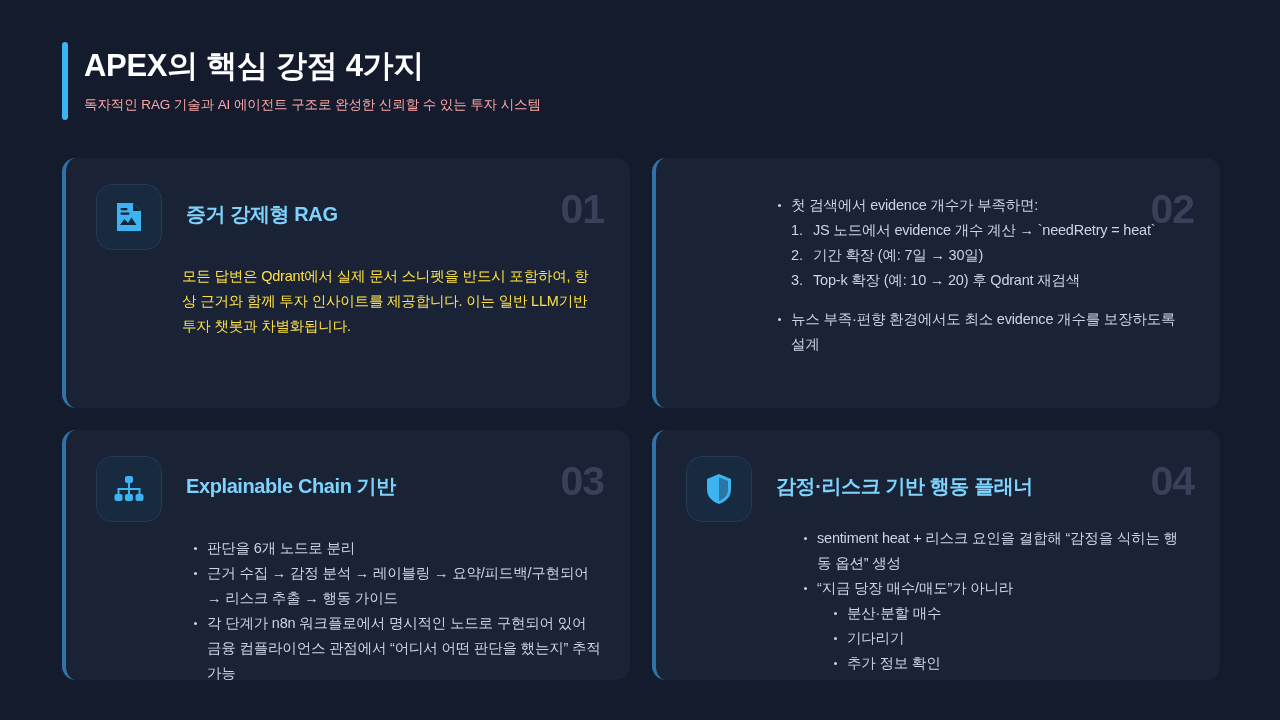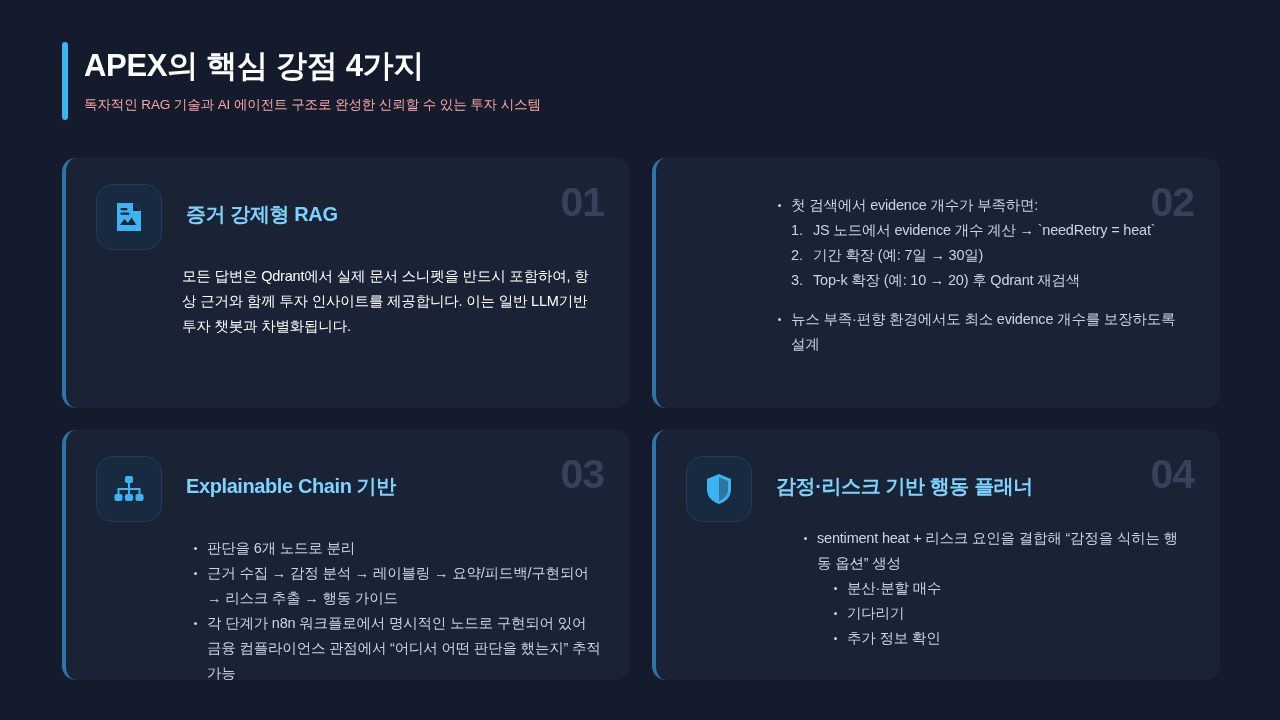--- a/index.html
+++ b/index.html
@@ -77,21 +77,21 @@
     position: relative;
     background: #1a2236;
     border-radius: 14px;
     border-left: 4px solid #2f73a8;
     overflow: hidden;
     padding: 26px 28px 20px 30px;
   }
 
   .card-number {
     position: absolute;
-    top: 24px;
+    top: 31px;
     right: 26px;
     font-size: 41px;
     font-weight: bold;
     color: #39415a;
     letter-spacing: -1px;
     line-height: 1;
     user-select: none;
   }
 
   .card-head {
@@ -130,21 +130,21 @@
     line-height: 1.72;
     color: #ccd4e2;
     letter-spacing: -0.2px;
   }
 
   .body-indent-left { padding-left: 86px; }
   .body-indent-title { padding-left: 90px; margin-top: 9px; }
   .body-indent-wide { padding-left: 96px; margin-top: 14px; }
   .body-indent-narrow { padding-left: 116px; margin-top: 4px; }
 
-  .para { color: #ffffff; }
+  .para { color: #fde047; }
 
   ul.bullets {
     list-style: none;
   }
   ul.bullets > li {
     position: relative;
     padding-left: 15px;
     margin-bottom: 0px;
   }
   ul.bullets > li::before {
@@ -278,20 +278,21 @@
               <path d="M14 1 L26 6 v10.5 C26 23.8 20.8 28.6 14 31 C7.2 28.6 2 23.8 2 16.5 V6 z" fill="#3cb4f2"></path>
               <path d="M14 4.2 L23 7.9 v8.6 C23 22.2 19 26.2 14 28.2 z" fill="#1a2236" opacity="0.42"></path>
             </svg>
           </span>
         </div>
         <div class="card-title">감정·리스크 기반 행동 플래너</div>
       </div>
       <div class="card-body body-indent-narrow">
         <ul class="bullets">
           <li>sentiment heat + 리스크 요인을 결합해 “감정을 식히는 행동 옵션” 생성</li>
+          <li>“지금 당장 매수/매도”가 아니라</li>
         </ul>
         <ul class="bullets sub">
           <li>분산·분할 매수</li>
           <li>기다리기</li>
           <li>추가 정보 확인</li>
 
         </ul>
       </div>
     </div>
 

